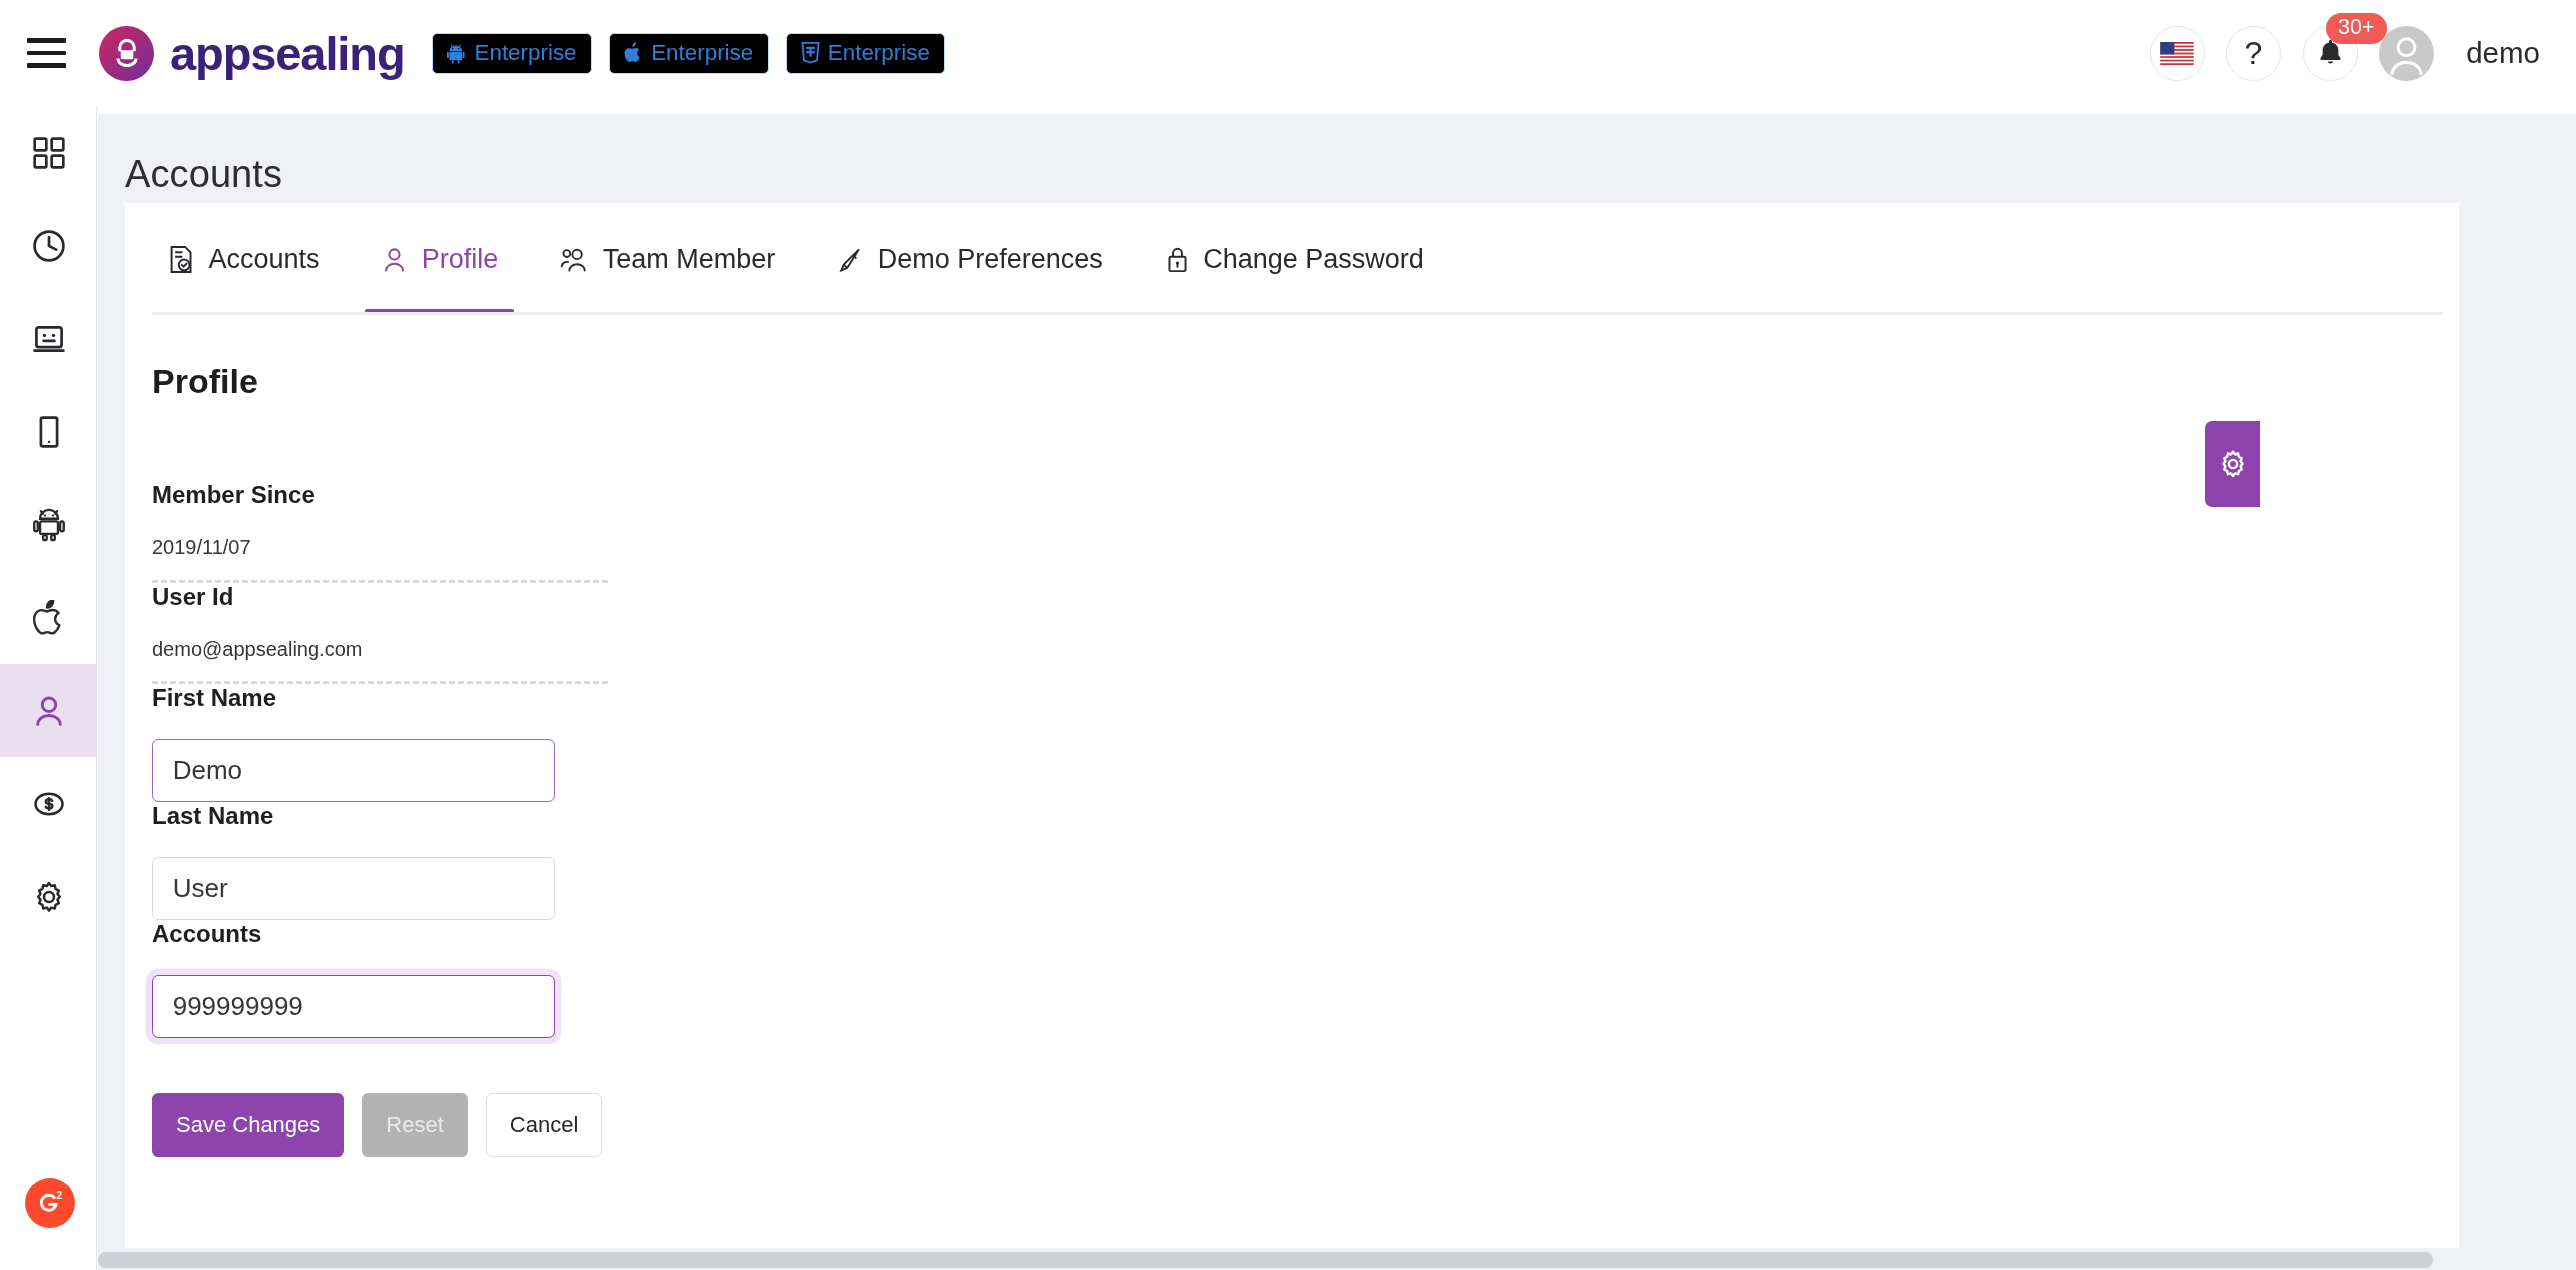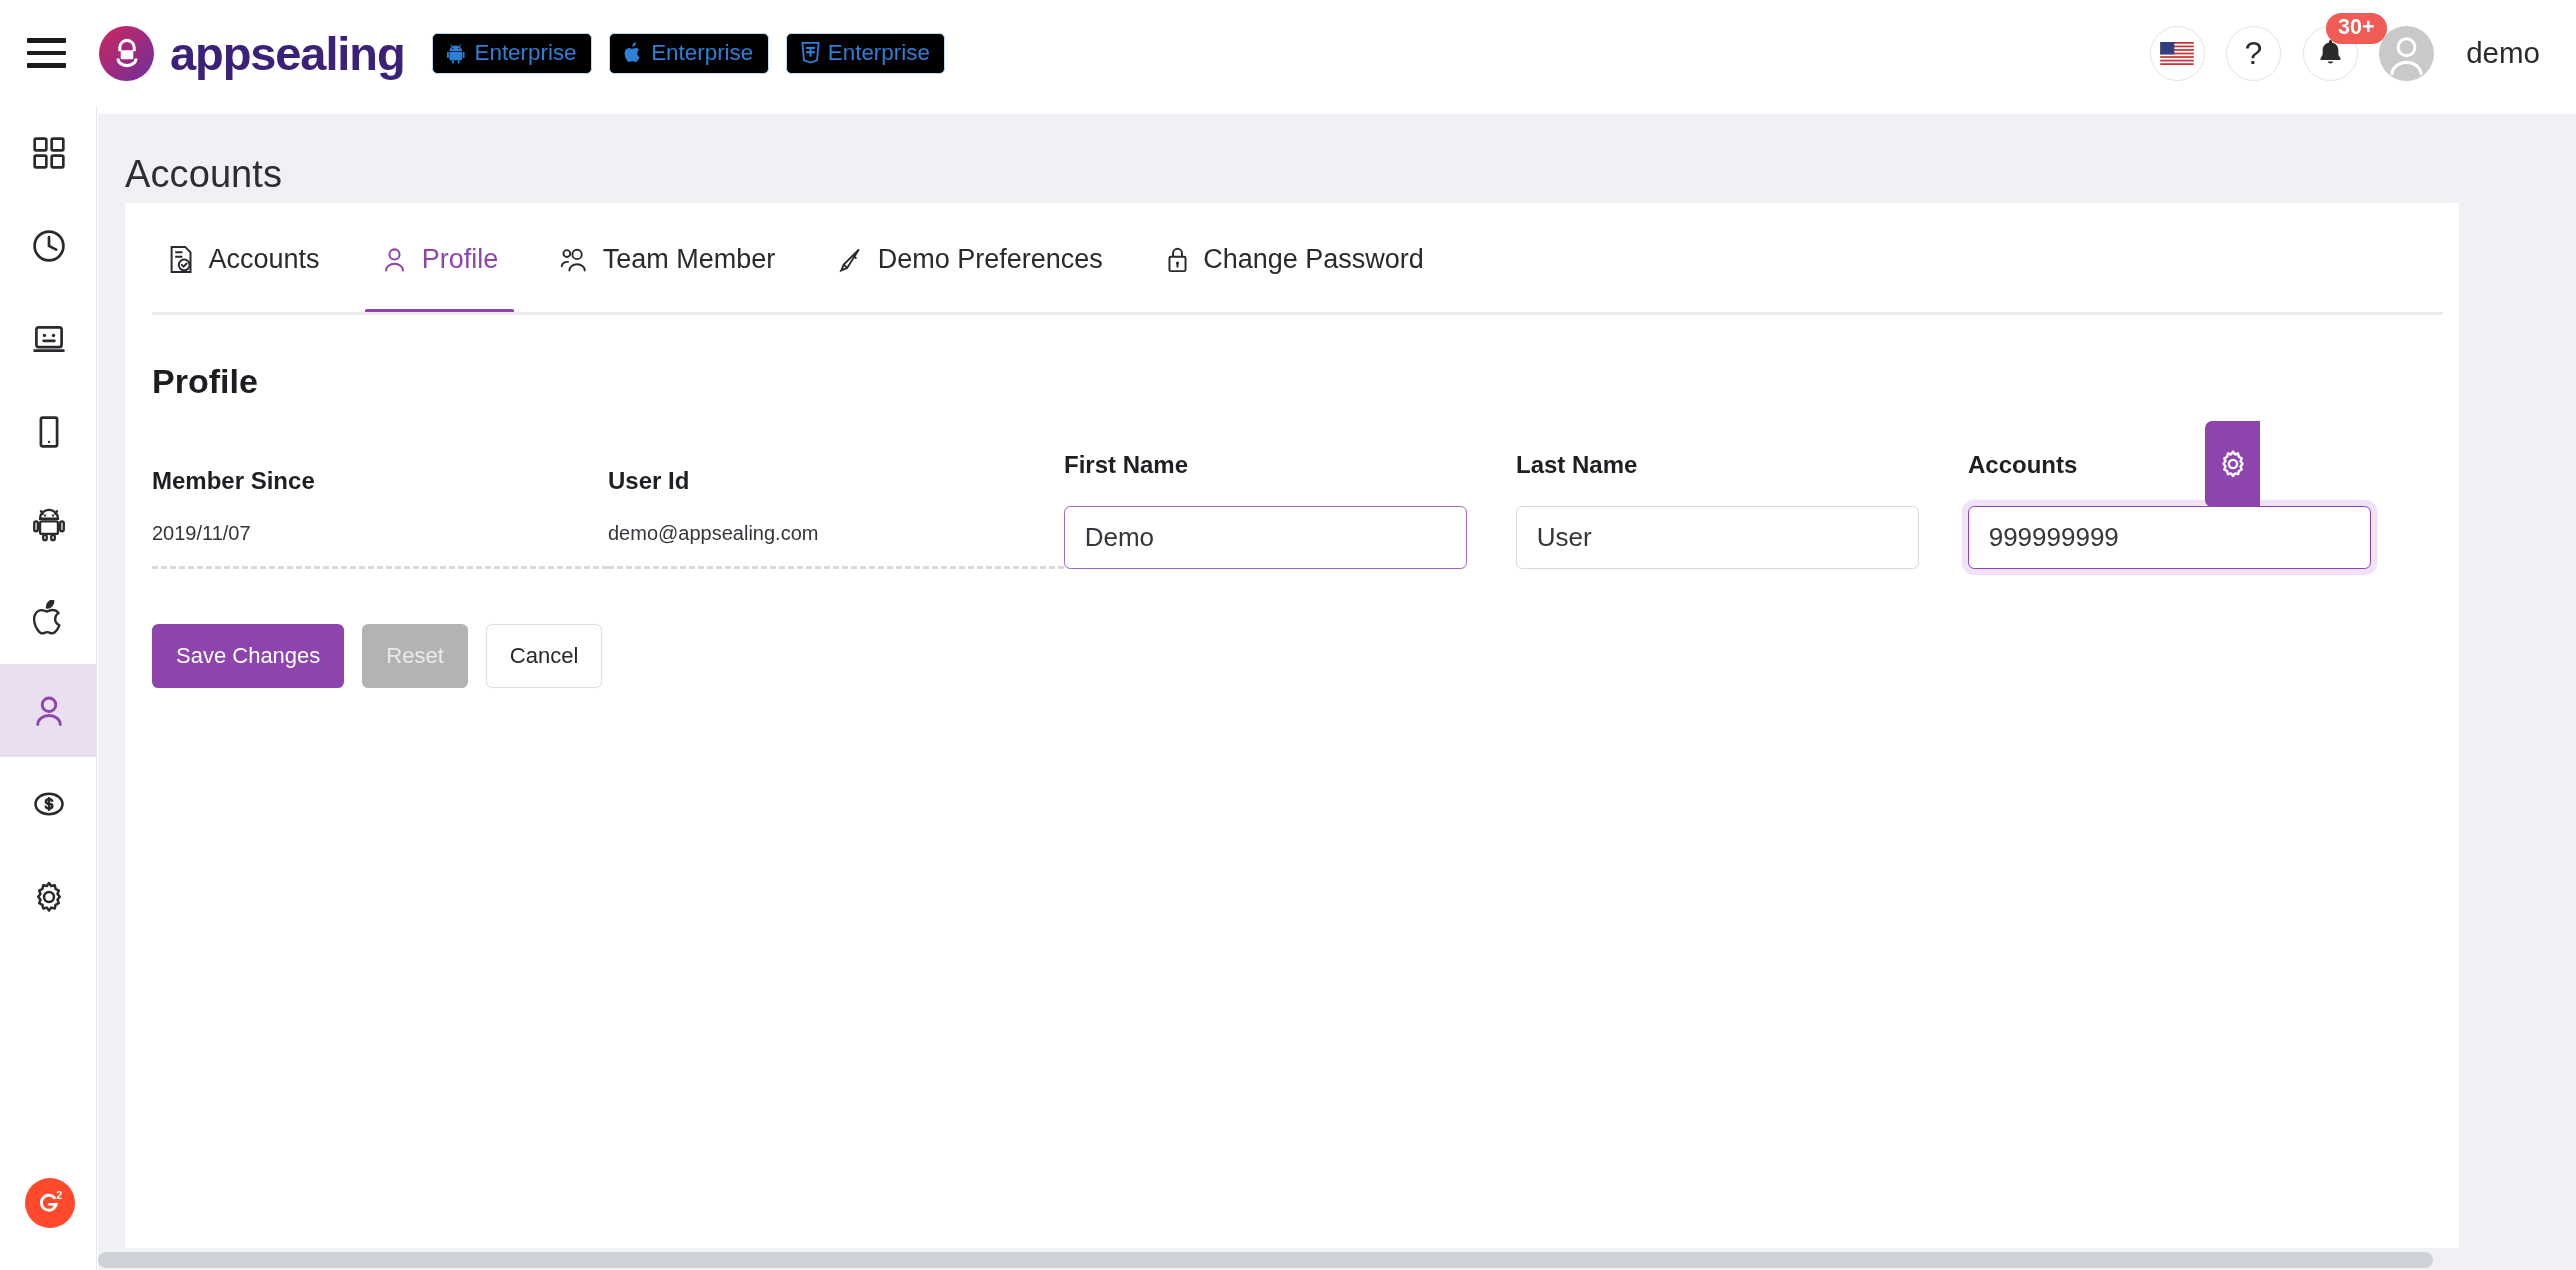--- a/index.html
+++ b/index.html
@@ -64,21 +64,21 @@
     display: flex; align-items: center; justify-content: center;
     cursor: pointer; position: relative; flex: none;
   }
   .flag-img { width: 36px; height: 23px; display: block; border-radius: 1.8px; }
   .qmark { font-size: 32px; color: #2b2b2b; line-height: 1; font-weight: 400; }
 
   .bell-wrap { position: relative; }
   .notif-badge {
     position: absolute; top: -12.5px; left: 23px;
     background: #f05b55; color: #fff;
-    font-size: 21.5px; font-weight: 700;
+    font-size: 21.5px; font-weight: 400;
     border-radius: 19.7px; padding: 2.7px 12.5px 4.5px;
     line-height: 1.1; white-space: nowrap;
     z-index: 3;
   }
 
   .avatar {
     width: 55px; height: 55px; border-radius: 50%;
     background: #c9c9c9; display: flex; align-items: flex-end; justify-content: center;
     overflow: hidden; flex: none; cursor: pointer;
   }
@@ -149,22 +149,23 @@
     height: 2.7px; background: #eceded;
   }
 
   
   .section-title {
     font-size: 34px; font-weight: 700; color: #1d1d21;
     margin: 47px 0 0 27px;
   }
 
   .fields-row {
-    display: flex; align-items: flex-end;
-    margin: 50px 0 0 27px;
+    display: flex; align-items: flex-start;
+    margin: 80px 0 0 27px;
+    flex-direction: column;
   }
   .field { position: relative; }
   .field-label {
     font-size: 24px; font-weight: 700; color: #1f1f23;
     margin-bottom: 27px; white-space: nowrap;
   }
   .field-static {
     font-size: 20px; color: #35353b;
     padding-bottom: 20.6px;
     border-bottom: 3.6px dashed #d7d9de;

